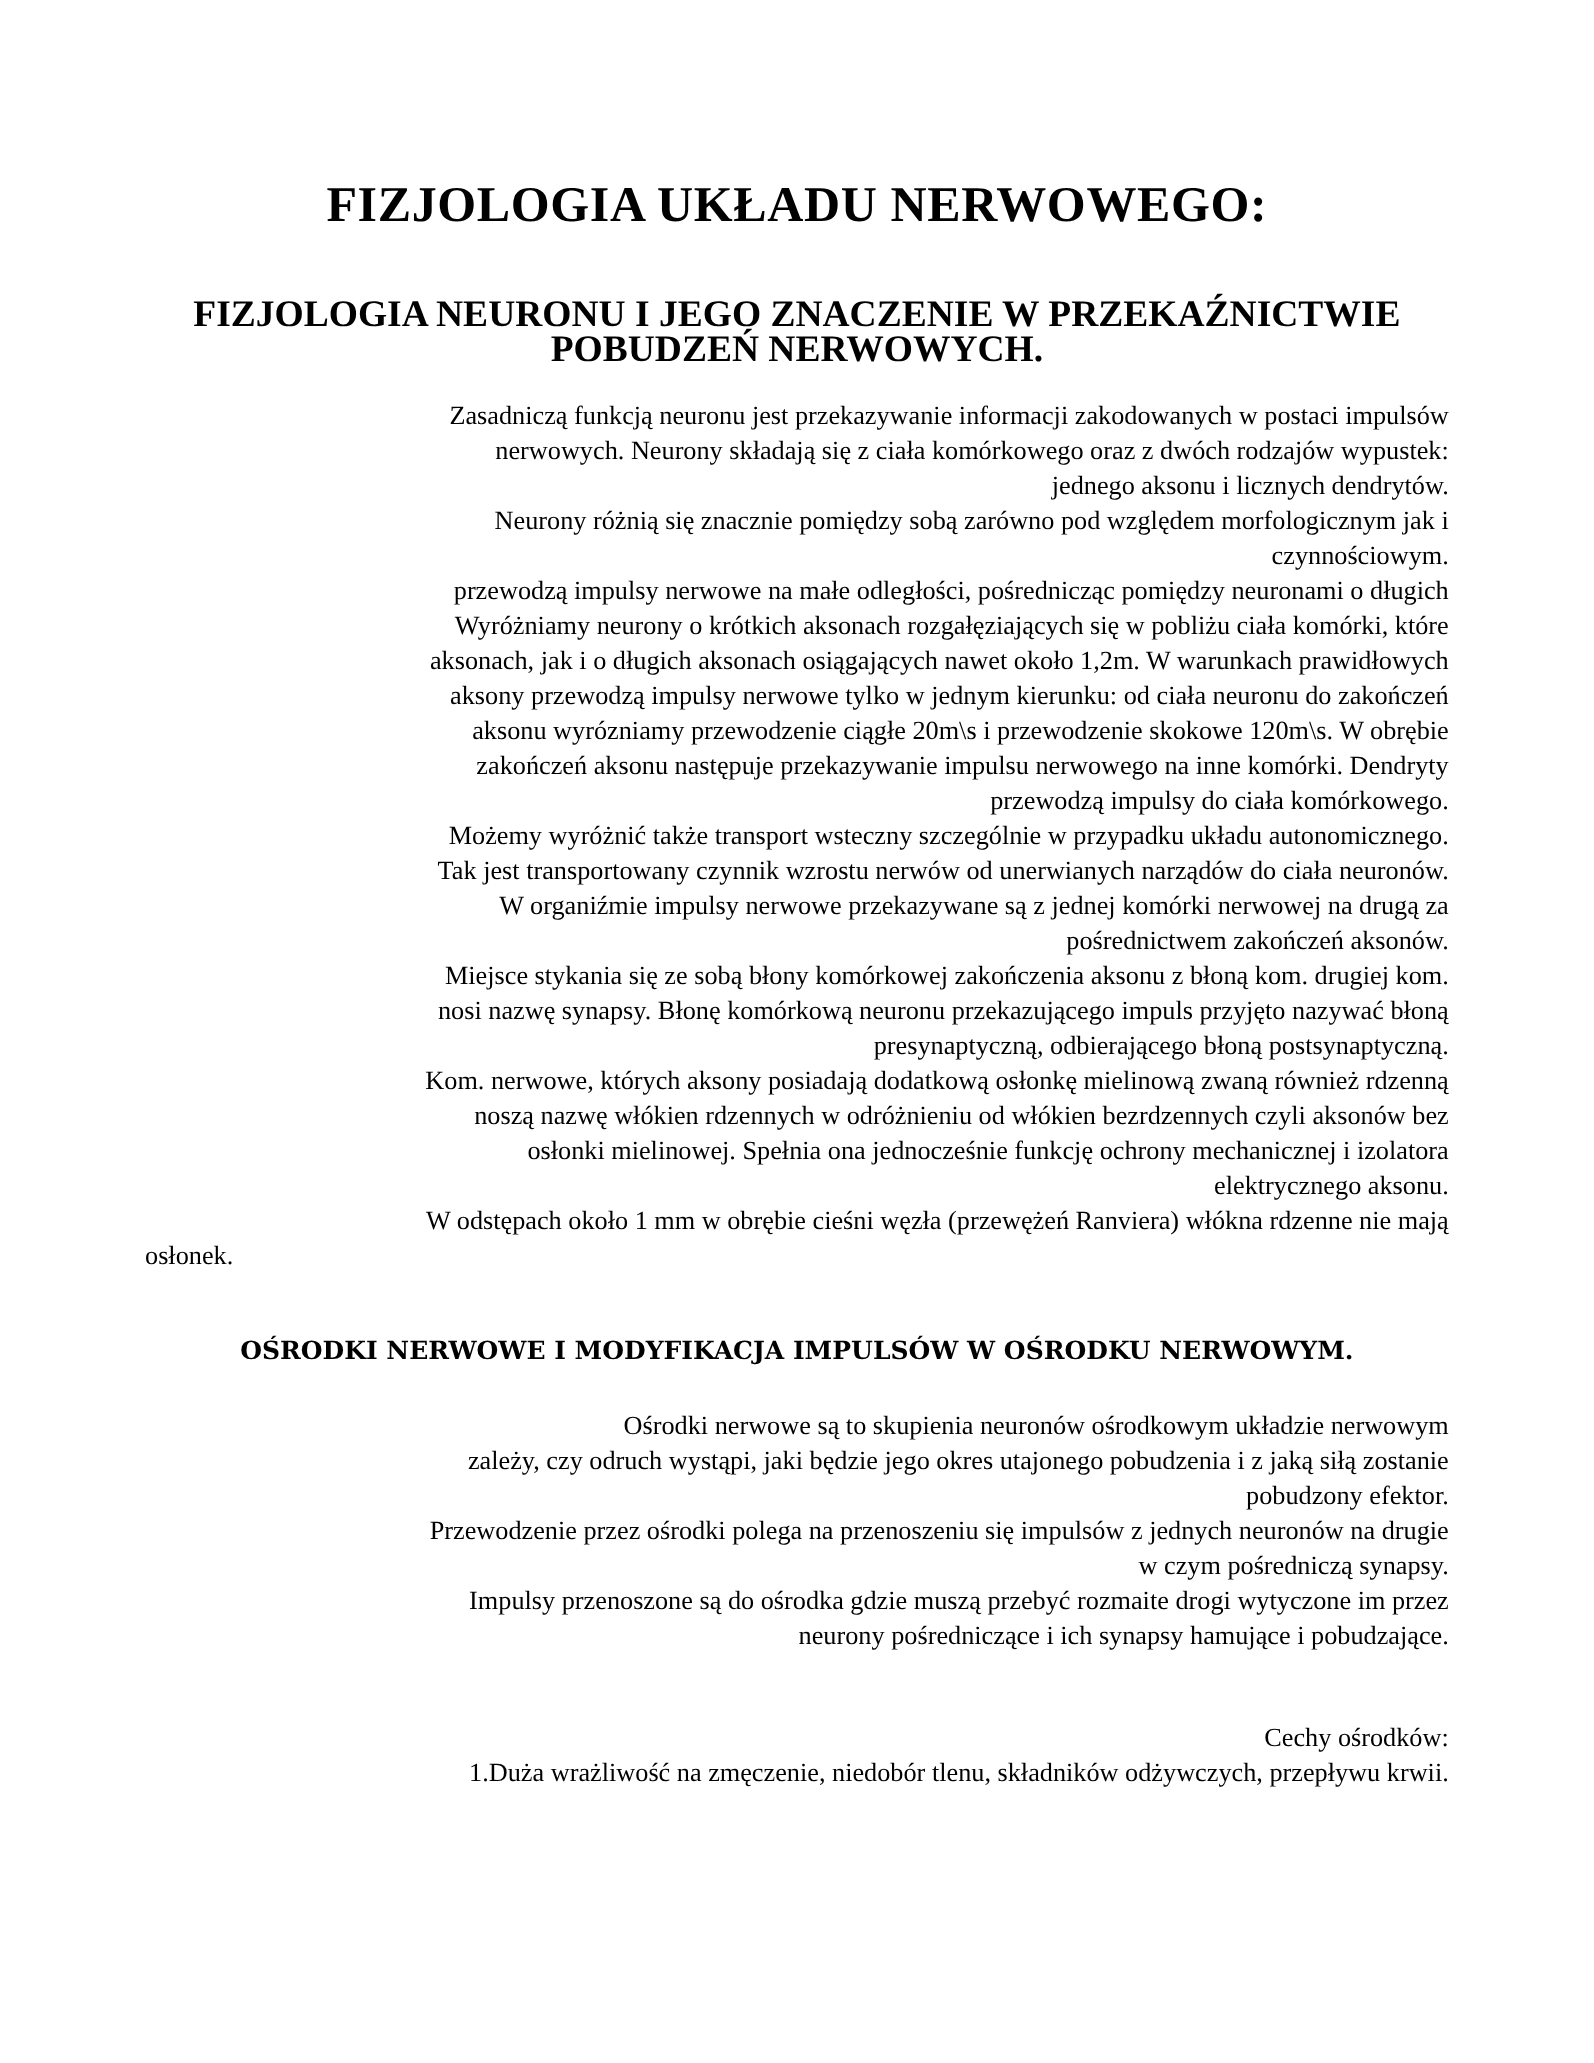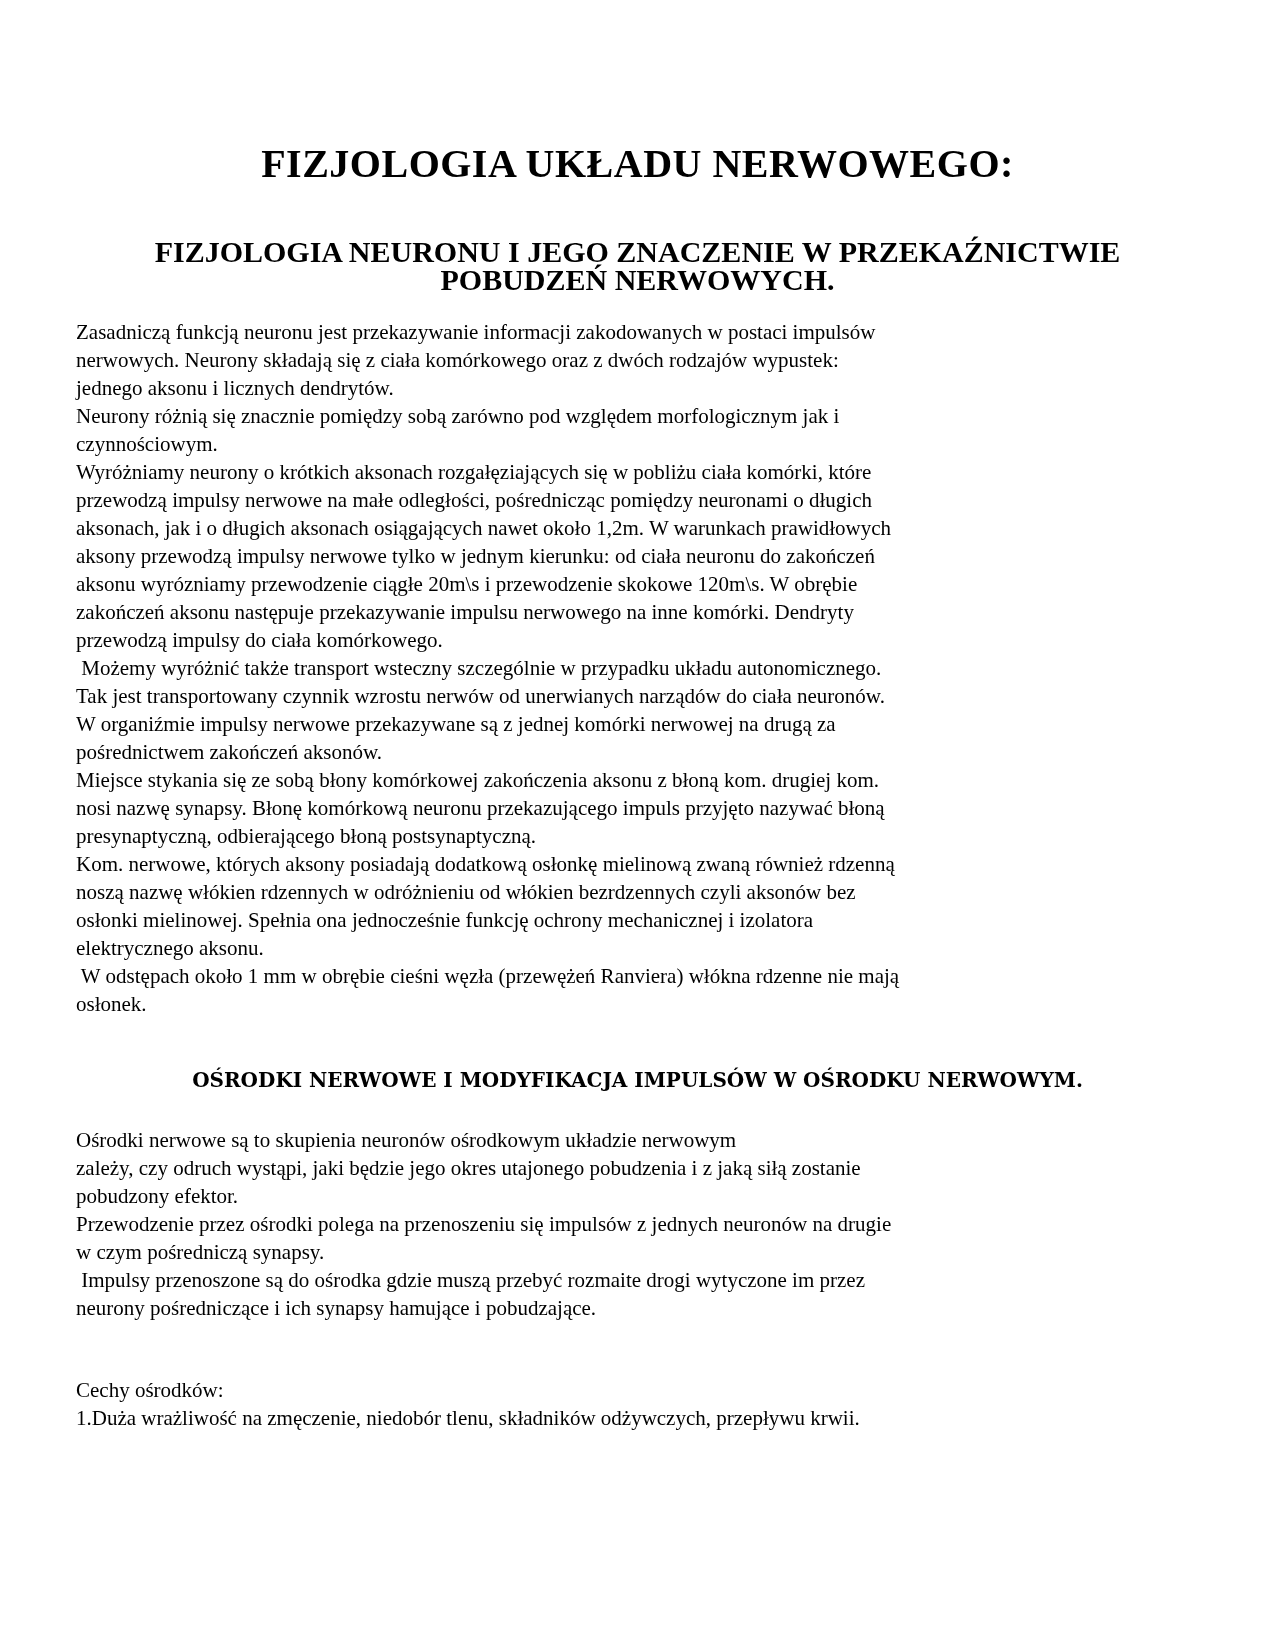--- a/index.html
+++ b/index.html
@@ -10,21 +10,21 @@
   .page {
     position: relative;
     width: 1275px;
     height: 1650px;
     background: #ffffff;
     color: #000000;
     overflow: hidden;
     font-family: "Liberation Serif", serif;
   }
   .content {
-    padding: 0 76px;
+    padding: 0 116px;
   }
   .doc-title {
     margin-top: 140px;
     font-size: 40px;
     line-height: 48px;
     font-weight: bold;
     text-align: center;
     letter-spacing: 0.5px;
     font-family: "Liberation Serif", serif;
   }
@@ -36,21 +36,21 @@
     text-align: center;
     font-family: "Liberation Serif", serif;
   }
   .body-block {
     margin-top: 24px;
   }
   .line {
     font-size: 21px;
     line-height: 28px;
     white-space: pre;
-    text-align: left;
+    text-align: right;
   }
   .line.center {
     text-align: left;
   }
   .section2-heading {
     margin-top: 48px;
     font-size: 20px;
     line-height: 28px;
     font-weight: bold;
     text-align: center;
@@ -72,22 +72,22 @@
     <div class="doc-title">FIZJOLOGIA UKŁADU NERWOWEGO:</div>
 
     <div class="section1-heading">FIZJOLOGIA NEURONU I JEGO ZNACZENIE W PRZEKAŹNICTWIE POBUDZEŃ NERWOWYCH.</div>
 
     <div class="body-block">
       <div class="line">Zasadniczą funkcją neuronu jest przekazywanie informacji zakodowanych w postaci impulsów</div>
       <div class="line">nerwowych. Neurony składają się z ciała komórkowego oraz z dwóch rodzajów wypustek:</div>
       <div class="line">jednego aksonu i licznych dendrytów.</div>
       <div class="line">Neurony różnią się znacznie pomiędzy sobą zarówno pod względem morfologicznym jak i</div>
       <div class="line">czynnościowym.</div>
+      <div class="line">przewodzą impulsy nerwowe na małe odległości, pośrednicząc pomiędzy neuronami o długich</div>
       <div class="line">Wyróżniamy neurony o krótkich aksonach rozgałęziających się w pobliżu ciała komórki, które</div>
-      <div class="line">przewodzą impulsy nerwowe na małe odległości, pośrednicząc pomiędzy neuronami o długich</div>
       <div class="line">aksonach, jak i o długich aksonach osiągających nawet około 1,2m. W warunkach prawidłowych</div>
       <div class="line">aksony przewodzą impulsy nerwowe tylko w jednym kierunku: od ciała neuronu do zakończeń</div>
       <div class="line">aksonu wyrózniamy przewodzenie ciągłe 20m\s i przewodzenie skokowe 120m\s. W obrębie</div>
       <div class="line">zakończeń aksonu następuje przekazywanie impulsu nerwowego na inne komórki. Dendryty</div>
       <div class="line">przewodzą impulsy do ciała komórkowego.</div>
       <div class="line"> Możemy wyróżnić także transport wsteczny szczególnie w przypadku układu autonomicznego.</div>
       <div class="line">Tak jest transportowany czynnik wzrostu nerwów od unerwianych narządów do ciała neuronów.</div>
       <div class="line">W organiźmie impulsy nerwowe przekazywane są z jednej komórki nerwowej na drugą za</div>
       <div class="line">pośrednictwem zakończeń aksonów.</div>
       <div class="line">Miejsce stykania się ze sobą błony komórkowej zakończenia aksonu z błoną kom. drugiej kom.</div>

